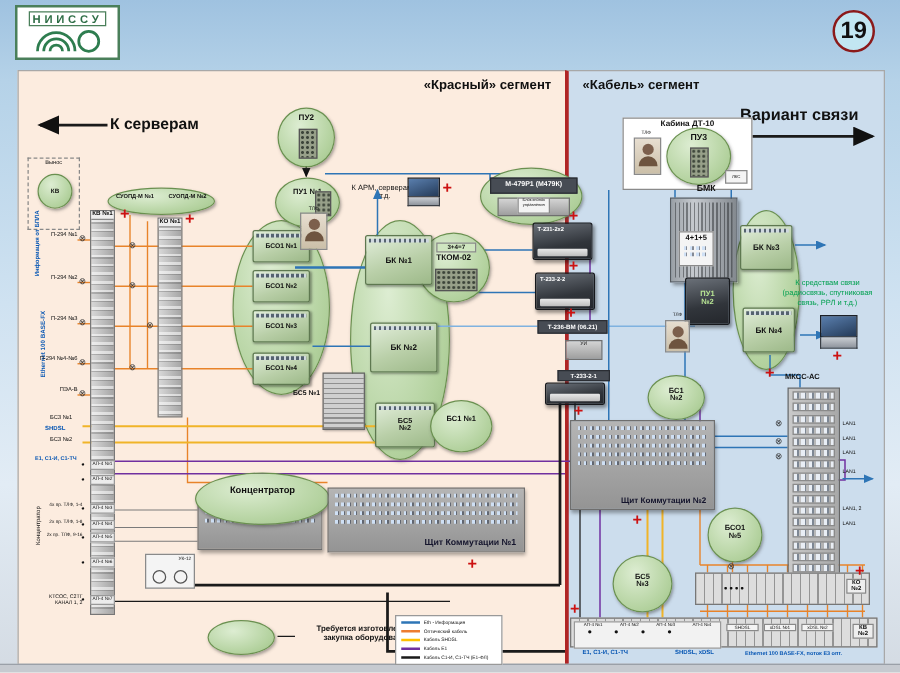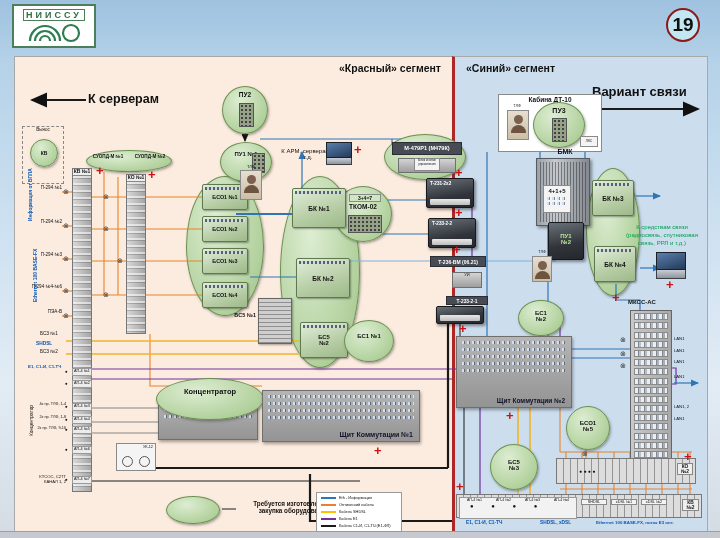--- a/index.html
+++ b/index.html
@@ -373,21 +373,21 @@
     <div class="legrow">
         <span class="legline" style="background:#7030a0;"></span>
         <span>Кабель Е1</span>
       </div>
     <div class="legrow">
         <span class="legline" style="background:#1a1a1a;"></span>
         <span>Кабель С1-И, С1-ТЧ (Е1-ФЛ)</span>
       </div>
   </div>
 
-  <div class="n b nz" style="left:466px;top:62px;font-size:10.5px;">«Синий» сегмент</div>
+  <div class="n b nz" style="left:466px;top:62px;font-size:10.5px;">«Кабель» сегмент</div>
   <div class="n b nz" style="left:592px;top:84px;font-size:13px;">Вариант связи</div>
 
   <div class="n chip nz" style="left:498px;top:94px;width:104px;height:58px;background:#fff;">
     <div class="b c" style="font-size:6.5px;padding-top:1px;">Кабина ДТ-10</div>
     <div class="c" style="position:absolute;left:8px;top:9px;width:20px;font-size:3.8px;">ТЛФ</div>
     <div class="pp" style="position:absolute;left:8px;top:15px;width:20px;height:28px;">
         <div class="head"></div>
         <div class="bust"></div>
       </div>
     <div class="ell" style="position:absolute;left:34px;top:7px;width:50px;height:44px;">

